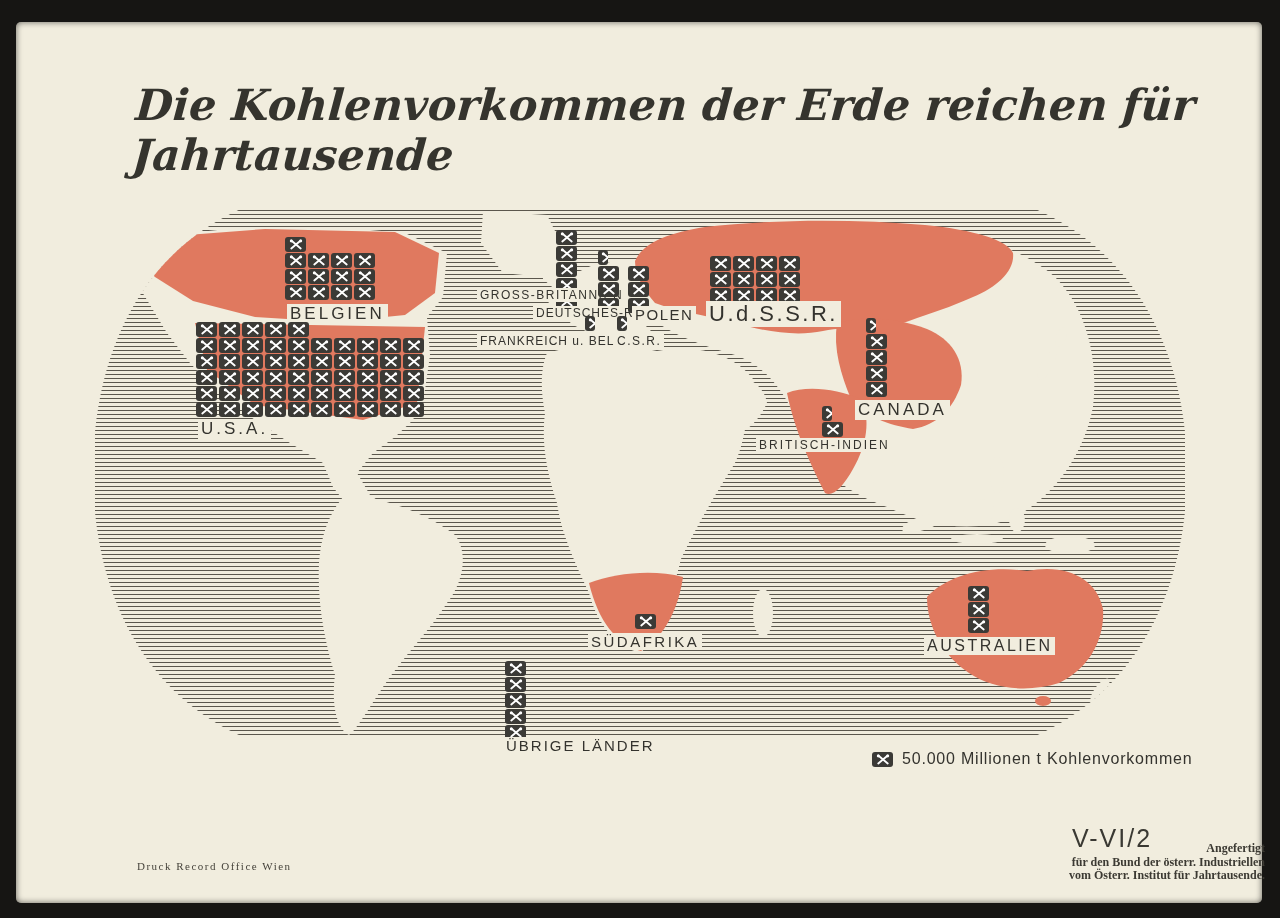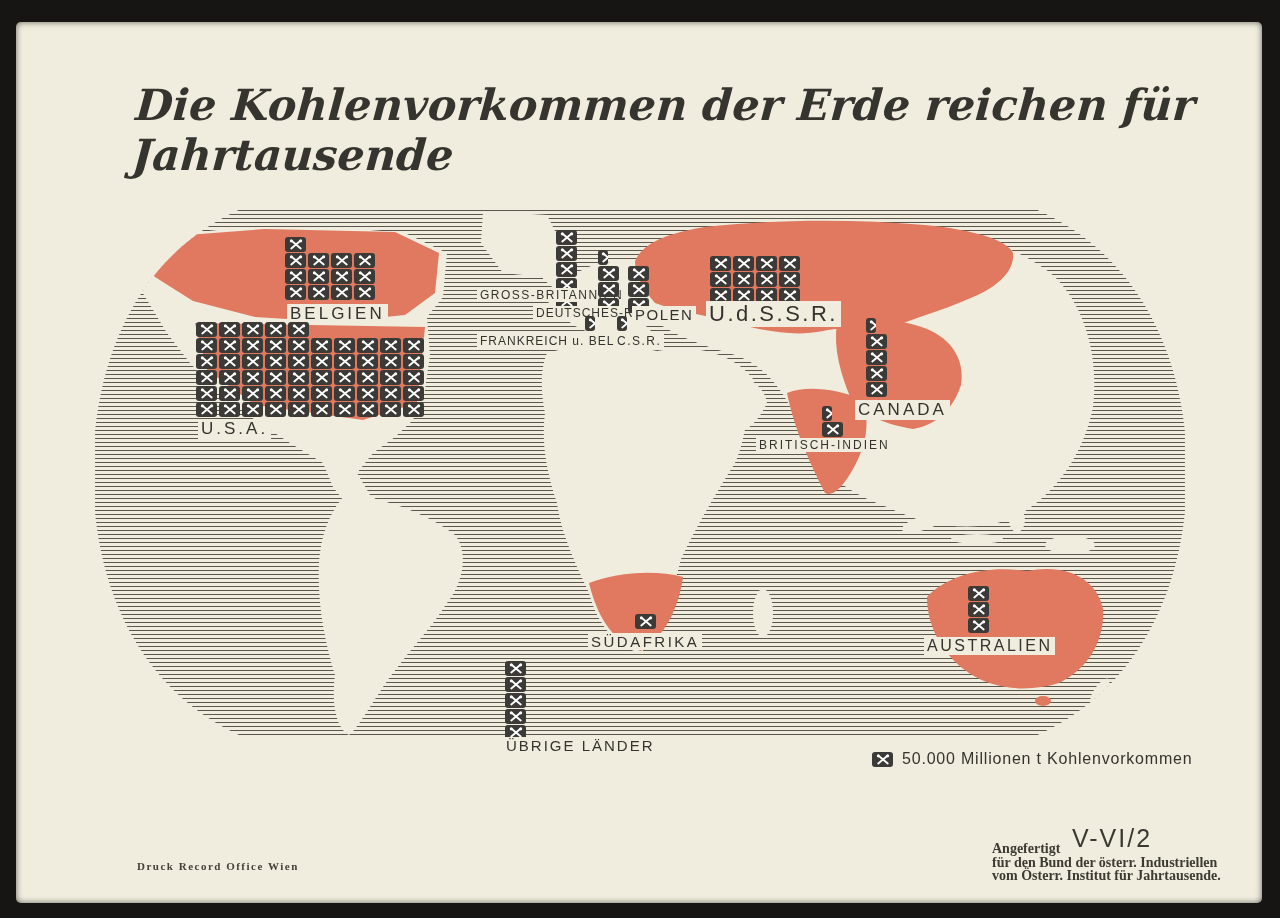--- a/index.html
+++ b/index.html
@@ -67,27 +67,27 @@
   #lbl-uebrige-laender{left:487px;top:715px;font-size:15px;letter-spacing:2px}
 
   
   .legend{
     position:absolute;left:839px;top:728px;display:flex;align-items:center;gap:9px;margin-left:17px;
   }
   .legend .legend-text{font-size:16px;color:#34332e;letter-spacing:.8px;}
   
   .printer{
     position:absolute;left:121px;top:838px;
-    font-family:"Liberation Serif",serif;font-weight:bold;font-size:11px;
+    font-family:"Liberation Serif",serif;font-weight:normal;font-size:11px;
     letter-spacing:1.5px;color:#45423a;text-align:right;
   }
   .credit{
-    position:absolute;left:976px;top:820px;width:230px;
-    font-family:"Liberation Serif",serif;font-weight:bold;font-size:14px;
-    line-height:13.5px;color:#3c3a33;
+    position:absolute;left:1019px;top:820px;width:230px;
+    font-family:"Liberation Serif",serif;font-weight:bold;font-size:12px;
+    line-height:13.5px;color:#3c3a33;text-align:right;
   }
   .plate{
     position:absolute;left:1056px;top:802px;
     font-size:25px;letter-spacing:2px;color:#3a3933;font-weight:400;
   }
   .hidden-defs{position:absolute;width:0;height:0;overflow:hidden;}
 </style>
 </head>
 <body>
 

